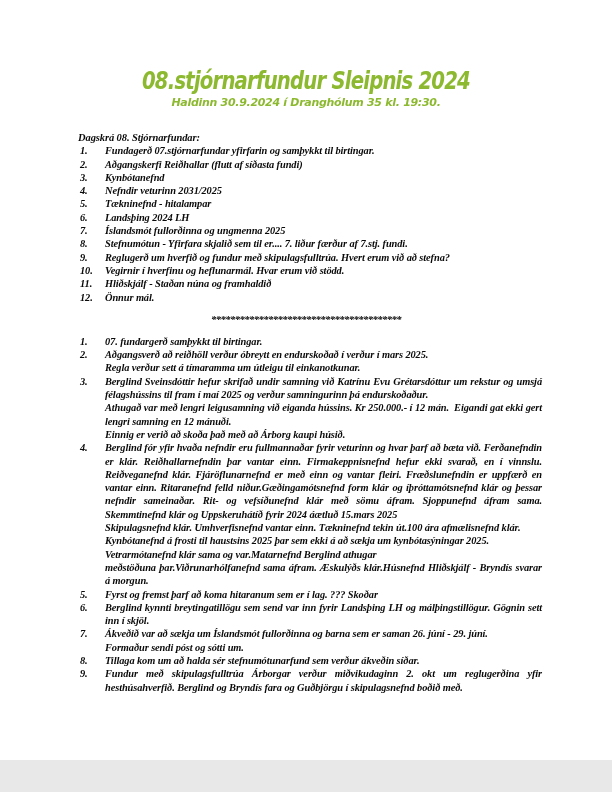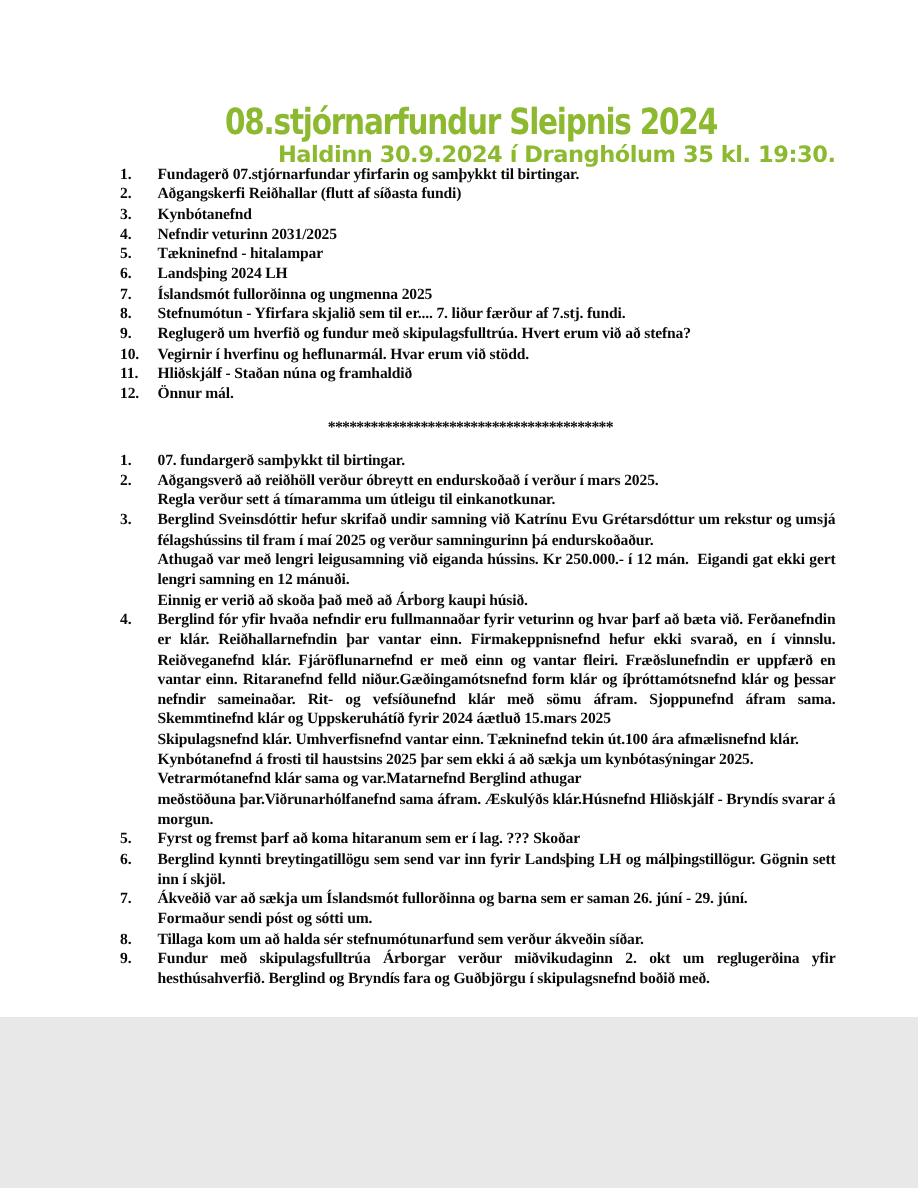--- a/index.html
+++ b/index.html
@@ -1,29 +1,29 @@
 <!DOCTYPE html>
 <html><head>
 <meta charset="utf-8">
 <style>
   html,body{margin:0;padding:0;background:#e8e8e8;}
   .page{
-    width:612px;height:678px;background:#ffffff;margin:0 auto;
-    box-sizing:border-box;padding:68px 55px 0 78px;position:relative;
-    font-family:"Liberation Serif",serif;color:#0a0a0a;overflow:hidden;
+    width:612px;height:760px;background:#ffffff;margin:0 auto;
+    box-sizing:border-box;padding:68px 70px 0 78px;position:relative;
+    font-family:"Liberation Serif",serif;color:#0a0a0a;overflow:hidden;font-style:italic;
   }
   .title-wrap{text-align:center;margin-left:-8px;}
   .doc-title{
     display:inline-block;font-family:"DejaVu Sans",sans-serif;font-weight:bold;
     font-size:24px;line-height:27px;letter-spacing:-1px;
     transform:scaleX(0.82);transform-origin:50% 50%;white-space:nowrap;
   }
   .doc-subtitle{
-    text-align:right;margin-left:-8px;font-family:"DejaVu Sans",sans-serif;
-    font-weight:bold;font-size:15px;line-height:14px;letter-spacing:-0.3px;margin-top:1px;
+    text-align:center;margin-left:-8px;font-family:"DejaVu Sans",sans-serif;
+    font-weight:bold;font-size:11px;line-height:14px;letter-spacing:-0.3px;margin-top:1px;
   }
   .agenda-heading{
     font-weight:bold;font-size:10.5px;line-height:13.3px;margin-top:21px;letter-spacing:-0.1px;
   }
   ol.numlist{
     list-style:none;margin:0;padding:0;counter-reset:item;
     font-weight:bold;font-size:10.4px;line-height:13.3px;letter-spacing:-0.1px;
   }
   ol.numlist li{
     counter-increment:item;position:relative;padding-left:27px;
@@ -46,20 +46,21 @@
 </head>
 <body>
 
 <div class="page">
 
   <div class="title-wrap">
     <div class="doc-title" style="color: rgb(140, 185, 47);">08.stjórnarfundur Sleipnis 2024</div>
   </div>
   <div class="doc-subtitle" style="color: rgb(140, 185, 47);">Haldinn 30.9.2024  í Dranghólum 35 kl. 19:30.</div>
 
+  <div class="agenda-heading">Dagskrá 08. Stjórnarfundar:</div>
 
   <ol class="numlist">
     <li>Fundagerð 07.stjórnarfundar yfirfarin og samþykkt til birtingar.</li>
     <li>Aðgangskerfi Reiðhallar (flutt af síðasta fundi)</li>
     <li>Kynbótanefnd</li>
     <li>Nefndir veturinn 2031/2025</li>
     <li>Tækninefnd - hitalampar</li>
     <li>Landsþing 2024 LH</li>
     <li>Íslandsmót fullorðinna og ungmenna 2025</li>
     <li>Stefnumótun - Yfirfara skjalið sem til er.... 7. liður færður af 7.stj. fundi.</li>

